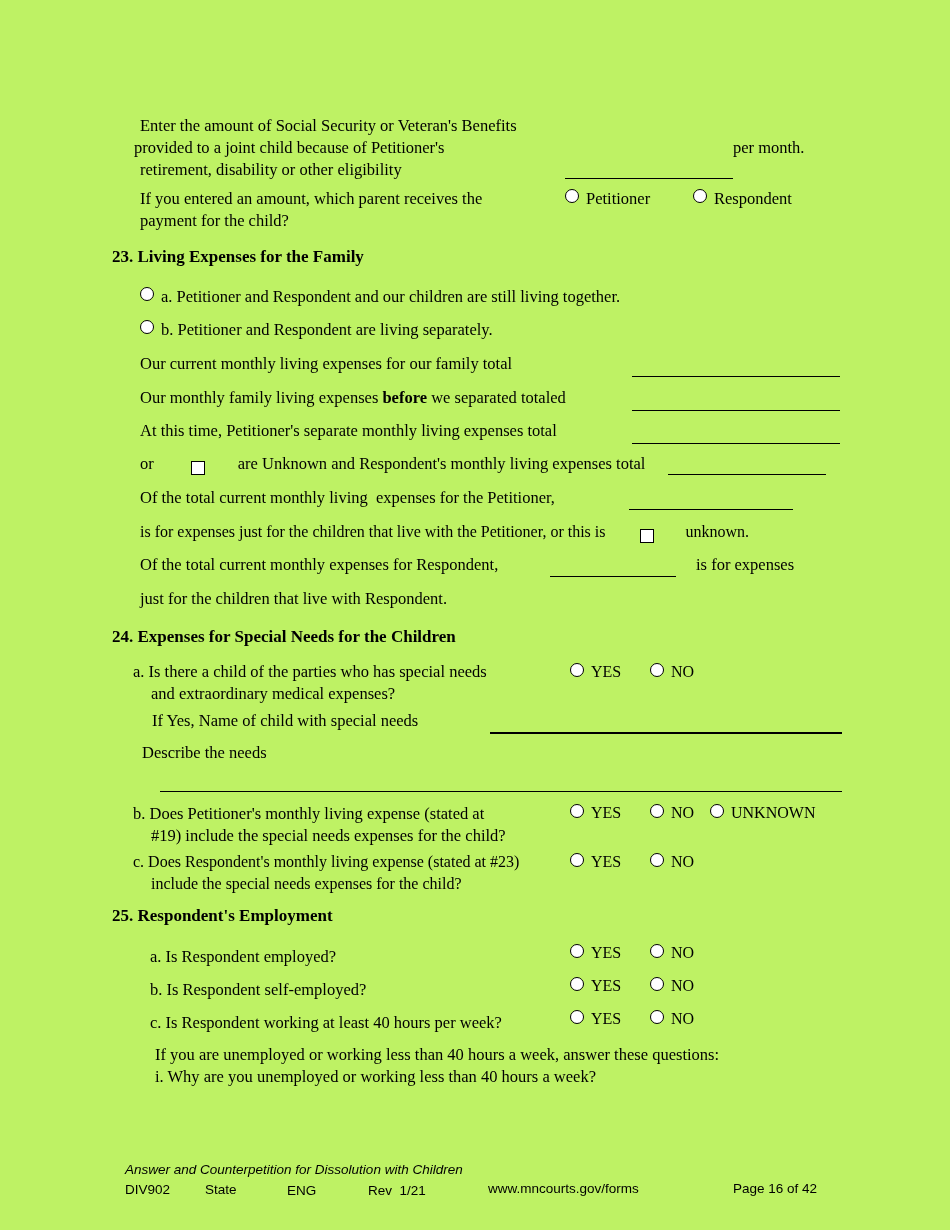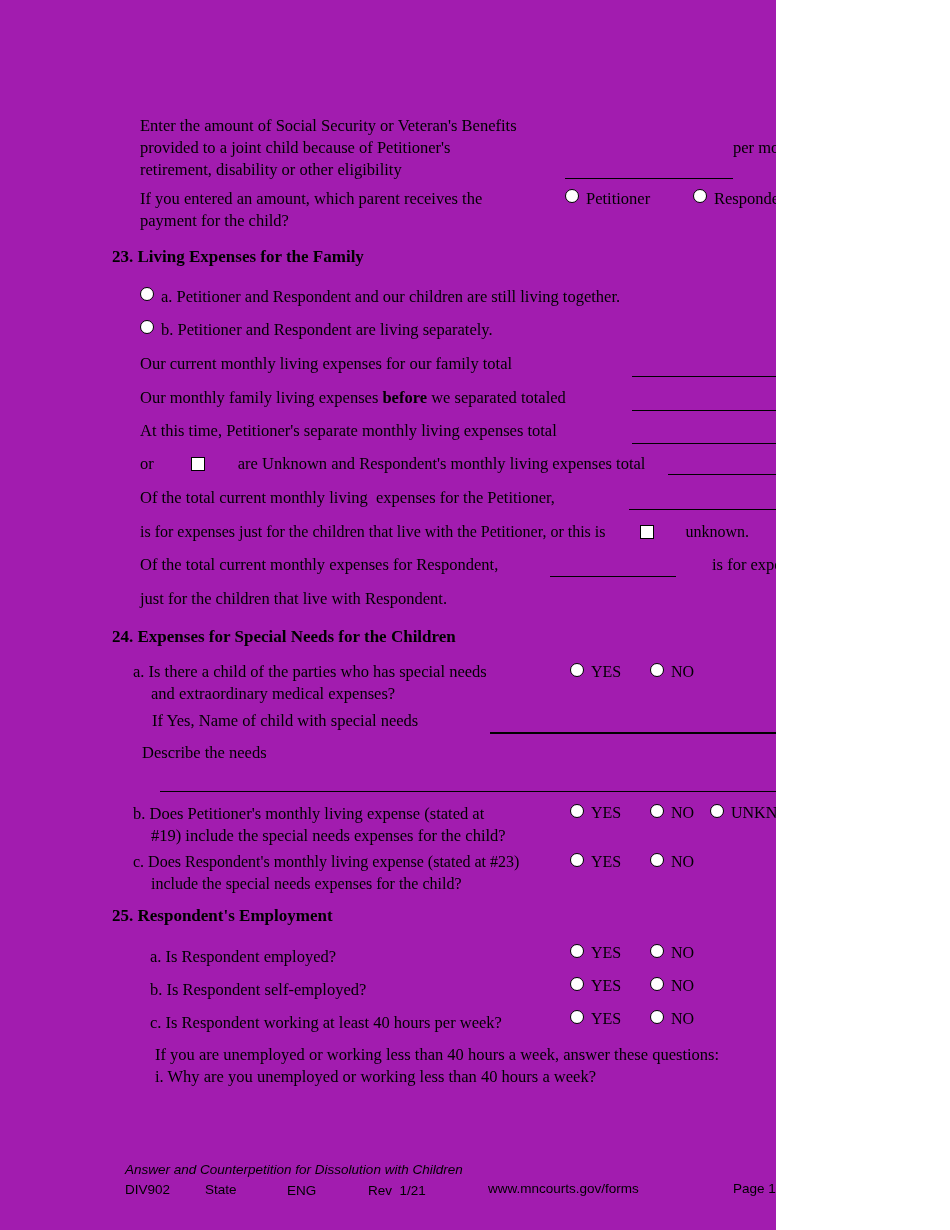--- a/index.html
+++ b/index.html
@@ -1,37 +1,37 @@
 <!DOCTYPE html>
 <html><head>
 <meta charset="utf-8">
 <style>
   html,body{margin:0;padding:0;background:#fff;}
-  .page{position:relative;width:776px;height:1230px;background:#a21caf;
+  .page{position:relative;width:950px;height:1230px;background:#bef264;
         font-family:"Liberation Serif","DejaVu Serif",serif;font-size:16.5px;color:#000;overflow:hidden;}
   .t{position:absolute;white-space:pre;line-height:22px;}
   .h{font-weight:bold;font-size:17px;white-space:pre;position:absolute;}
   .blank{position:absolute;height:20px;border-bottom:1.6px solid #000;}
   .blank2{position:absolute;height:20px;border-bottom:2.2px solid #000;}
   .blank1{position:absolute;height:20px;border-bottom:1.2px solid #000;}
   .opt{position:absolute;display:flex;align-items:flex-start;gap:7px;white-space:pre;}
   .circle{width:12px;height:12px;border:1.4px solid #000;border-radius:50%;display:inline-block;flex:none;background:#fff;}
   .cb{width:12px;height:12px;border:1.4px solid #000;display:inline-block;flex:none;background:#fff;}
-  .flexrow{position:absolute;display:flex;align-items:center;white-space:pre;line-height:22px;gap:24px;}
+  .flexrow{position:absolute;display:flex;align-items:flex-end;white-space:pre;line-height:22px;gap:24px;}
   .caps{font-size:16px;}
   .footer-sans{position:absolute;font-family:"Liberation Sans","DejaVu Sans",sans-serif;font-size:13.5px;white-space:pre;}
   .it{font-style:italic;}
 </style>
 </head>
 <body>
 
 <div class="page">
 
   <div class="t" style="left:140px;top:115px">Enter the amount of Social Security or Veteran's Benefits</div>
-  <div class="t" style="left:140px;top:137px">provided to a joint child because of Petitioner's</div>
+  <div class="t" style="left:134px;top:137px">provided to a joint child because of Petitioner's</div>
   <div class="t" style="left:140px;top:159px">retirement, disability or other eligibility</div>
   <div class="t" style="left:733px;top:137px">per month.</div>
   <div class="blank" style="left:565px;top:158px;width:168px"></div>
 
   <div class="t" style="left:140px;top:188px">If you entered an amount, which parent receives the</div>
   <div class="t" style="left:140px;top:210px">payment for the child?</div>
   <div class="opt" style="left:565px;top:189px">
     <span class="circle"></span>
     <span>Petitioner</span>
   </div>
@@ -71,21 +71,21 @@
   <div class="blank" style="left:629px;top:489px;width:164px"></div>
 
   <div class="flexrow" style="left:140px;top:521px;font-size:16px">
     <span>is for expenses just for the children that live with the Petitioner, or this is</span>
     <span class="cb" style="margin:0 8px 0 10px"></span>
     <span>unknown.</span>
   </div>
 
   <div class="t" style="left:140px;top:554px">Of the total current monthly expenses for Respondent,</div>
   <div class="blank" style="left:550px;top:556px;width:126px"></div>
-  <div class="t" style="left:712px;top:554px">is for expenses</div>
+  <div class="t" style="left:696px;top:554px">is for expenses</div>
 
   <div class="t" style="left:140px;top:588px">just for the children that live with Respondent.</div>
 
   <div class="h" style="left:112px;top:627px">24. Expenses for Special Needs for the Children</div>
 
   <div class="t" style="left:133px;top:661px">a. Is there a child of the parties who has special needs</div>
   <div class="t" style="left:151px;top:683px">and extraordinary medical expenses?</div>
   <div class="opt caps" style="left:570px;top:663px">
     <span class="circle"></span>
     <span>YES</span>

